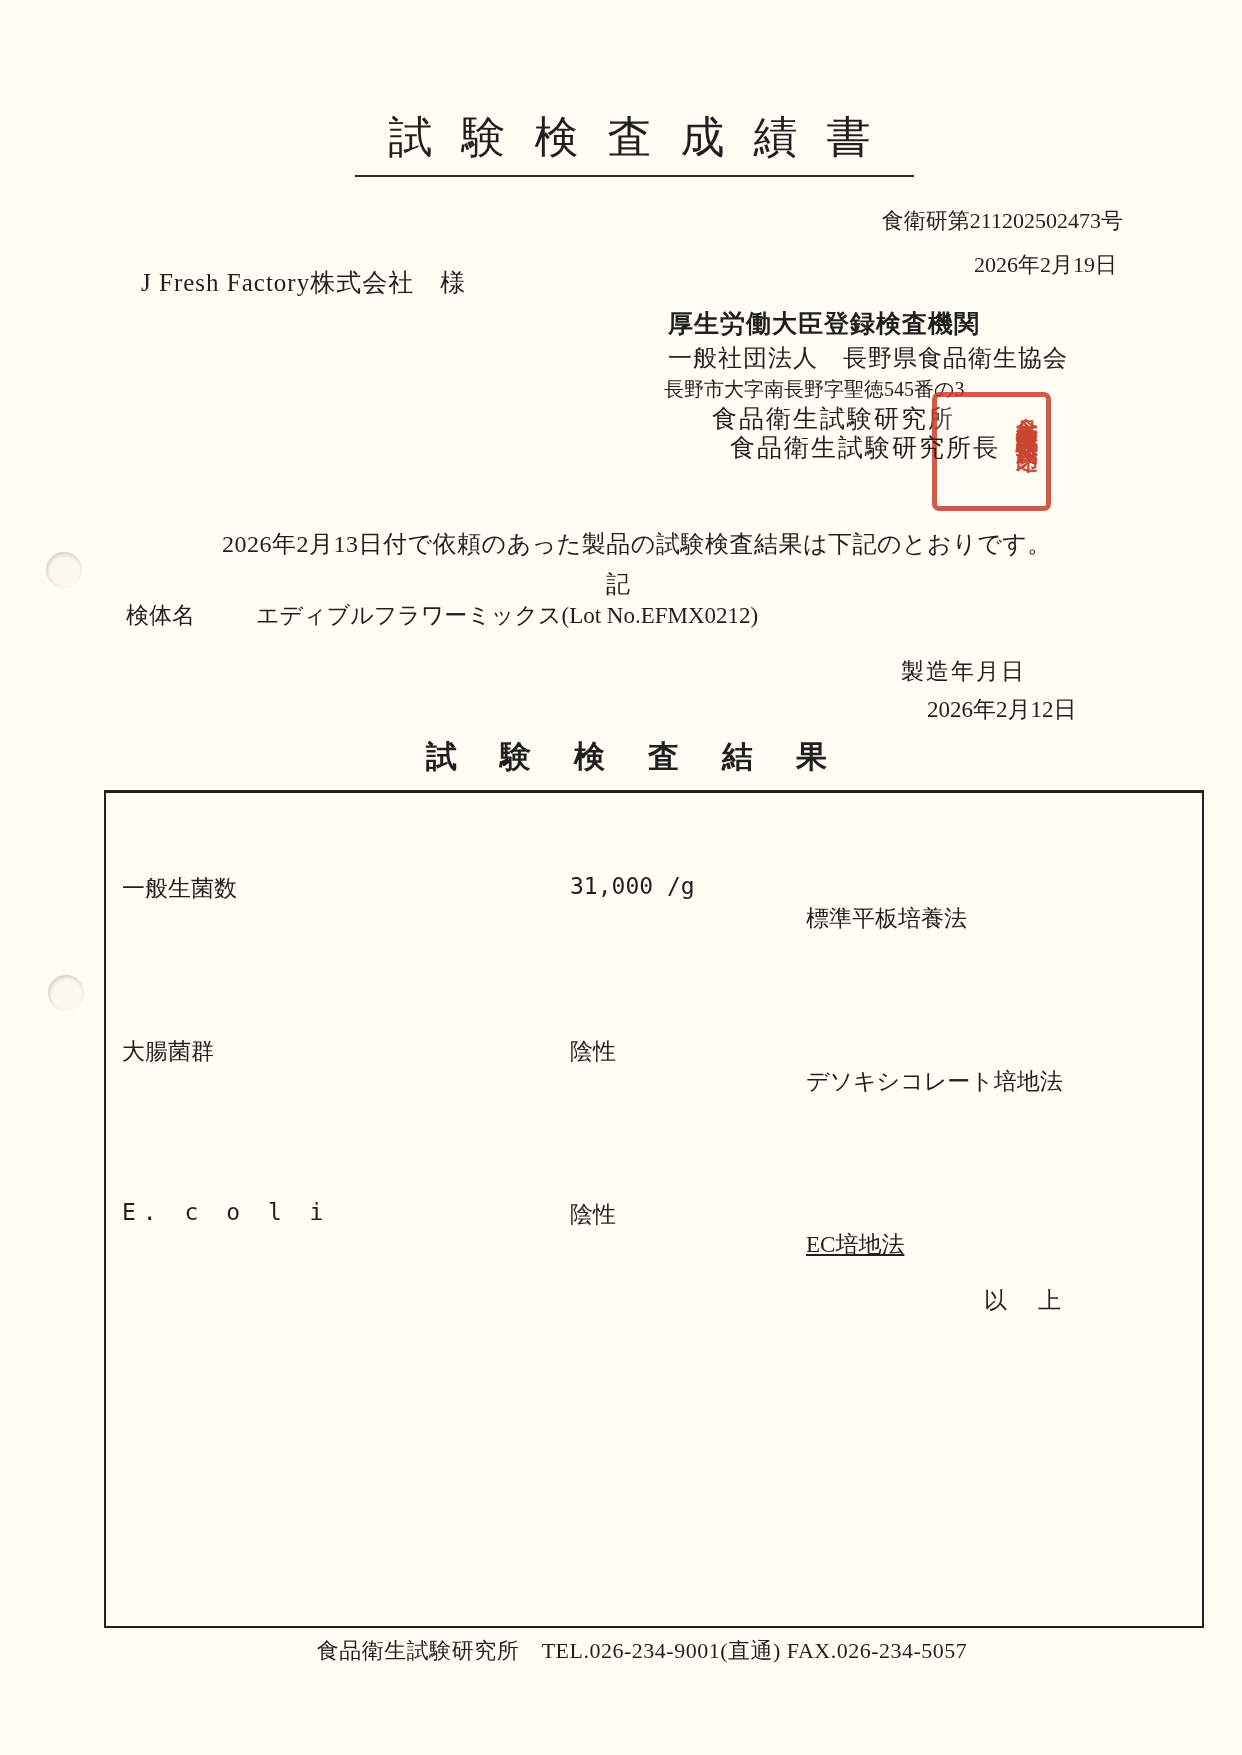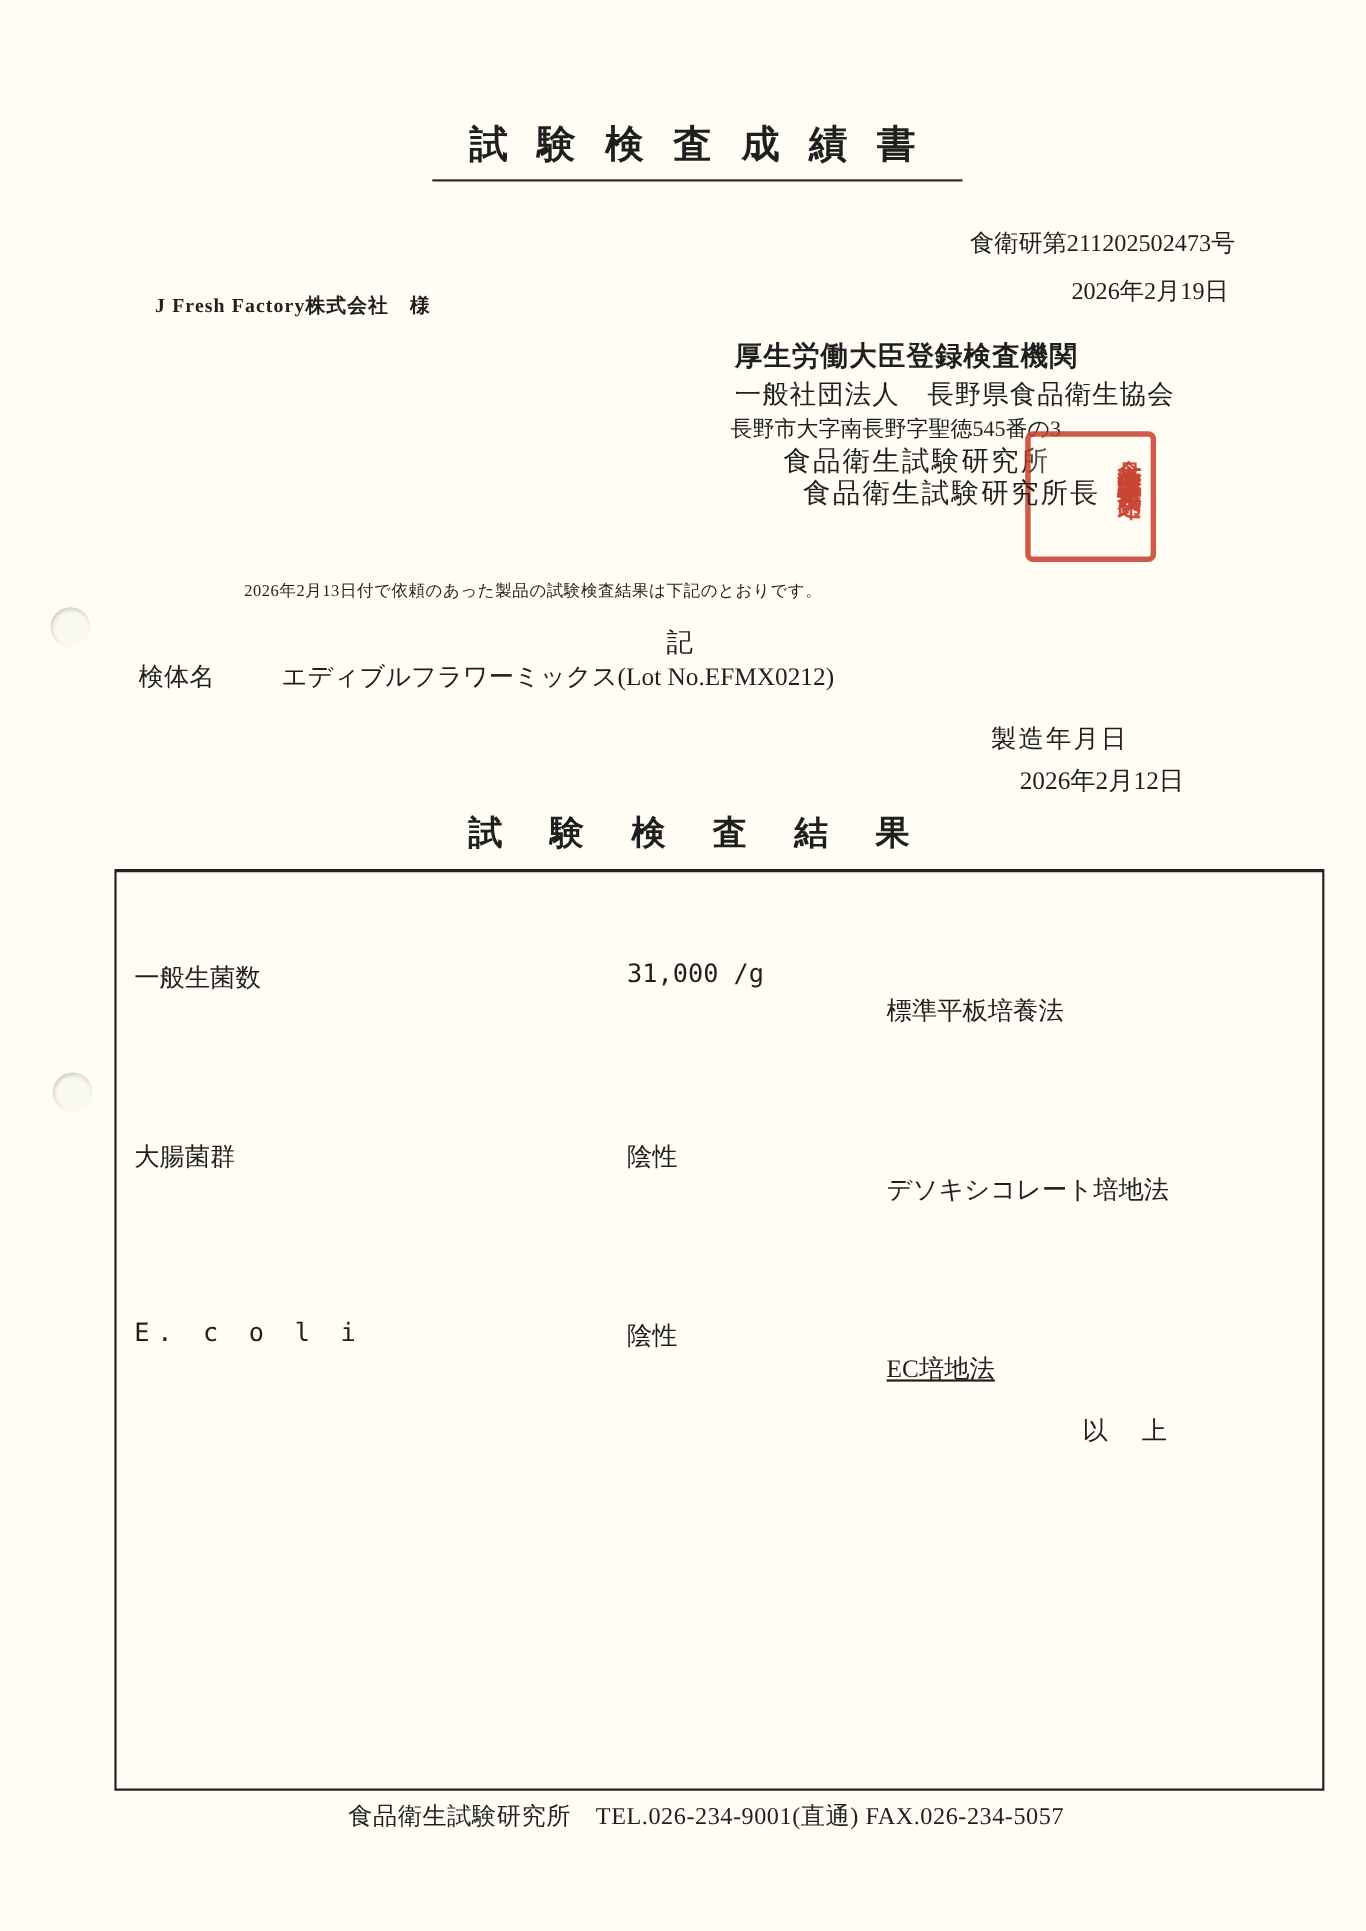--- a/index.html
+++ b/index.html
@@ -19,27 +19,27 @@
     background:#fbfaf2;
     box-shadow:inset 1px 2px 4px rgba(120,115,100,.35), inset -1px -1px 2px rgba(255,255,255,.9);
   }
   .hole-1{left:46px;top:552px;}
   .hole-2{left:48px;top:975px;}
 
   
   .title-wrap{position:absolute;top:108px;left:0;right:0;text-align:center;}
   .title{
     display:inline-block;margin-left:26px;
-    font-size:35px;font-weight:bold;letter-spacing:9px;
+    font-size:44px;font-weight:normal;letter-spacing:9px;
     padding:0 34px 8px 34px;border-bottom:2.5px solid #2b2b2b;
   }
 
   .doc-number{top:206px;right:119px;font-size:22px;}
   .issue-date{top:250px;right:125px;font-size:22px;}
-  .addressee{top:266px;left:141px;font-size:18px;letter-spacing:1px;font-weight:bold;}
+  .addressee{top:266px;left:141px;font-size:25px;letter-spacing:1px;}
 
   
   .agency-reg{top:307px;left:668px;font-size:25px;font-weight:bold;
               font-family:"Liberation Sans","DejaVu Sans",sans-serif;letter-spacing:1px;}
   .agency-org{top:342px;left:668px;font-size:24px;letter-spacing:1px;}
   .agency-addr{top:376px;left:664px;font-size:20px;}
   .agency-lab{top:402px;left:712px;font-size:25px;letter-spacing:2px;}
   .agency-signer{top:431px;left:730px;font-size:25px;letter-spacing:2px;z-index:2;}
 
   
@@ -50,21 +50,21 @@
     background:rgba(255,250,244,.2);
   }
   .seal-text{
     display:block;width:100%;height:100%;
     writing-mode:vertical-rl;
     font-size:22px;line-height:34px;letter-spacing:3px;
     font-weight:bold;color:rgba(199,57,38,.92);
     font-family:"Liberation Serif","DejaVu Serif",serif;
   }
 
-  .body-line{top:528px;left:222px;font-size:15px;letter-spacing:.5px;}
+  .body-line{top:528px;left:222px;font-size:24px;letter-spacing:.5px;}
   .record-mark{top:568px;left:0;right:6px;text-align:center;font-size:24px;}
 
   .sample-row{top:600px;left:126px;font-size:23px;}
   .sample-label{display:inline-block;width:130px;}
   .sample-name{display:inline-block;}
 
   .mfg-label{top:656px;left:901px;font-size:23px;letter-spacing:2px;}
   .mfg-date{top:694px;left:927px;font-size:23px;}
 
   .results-heading{

